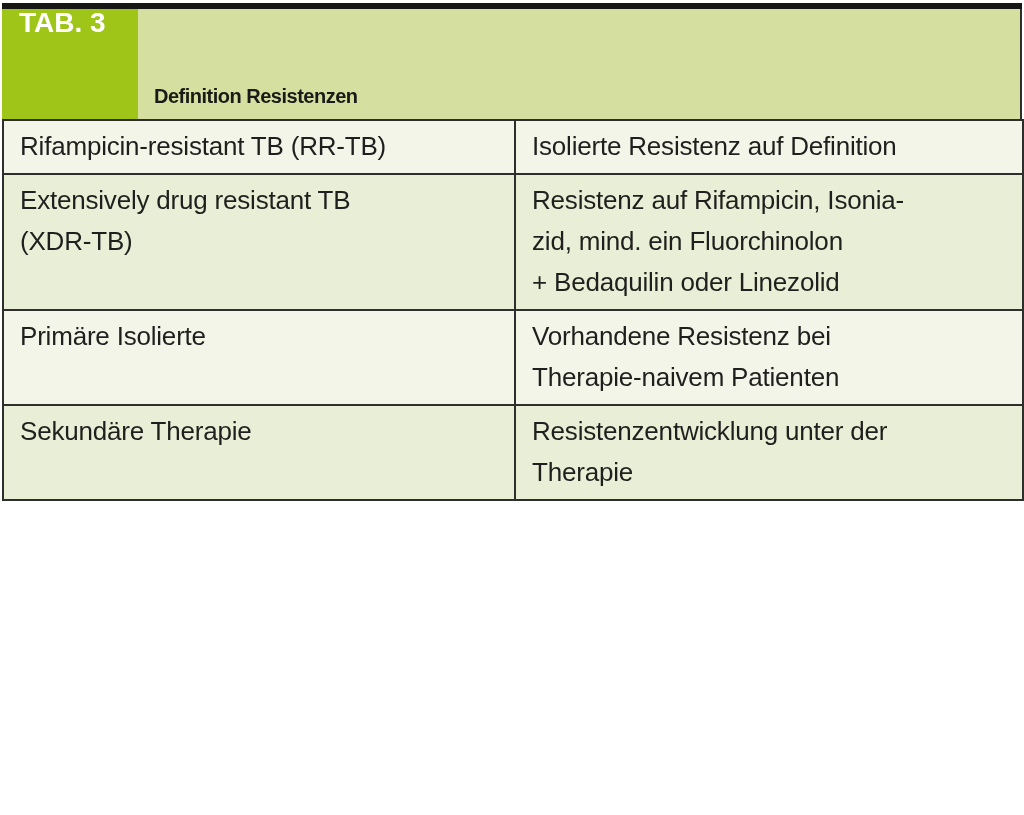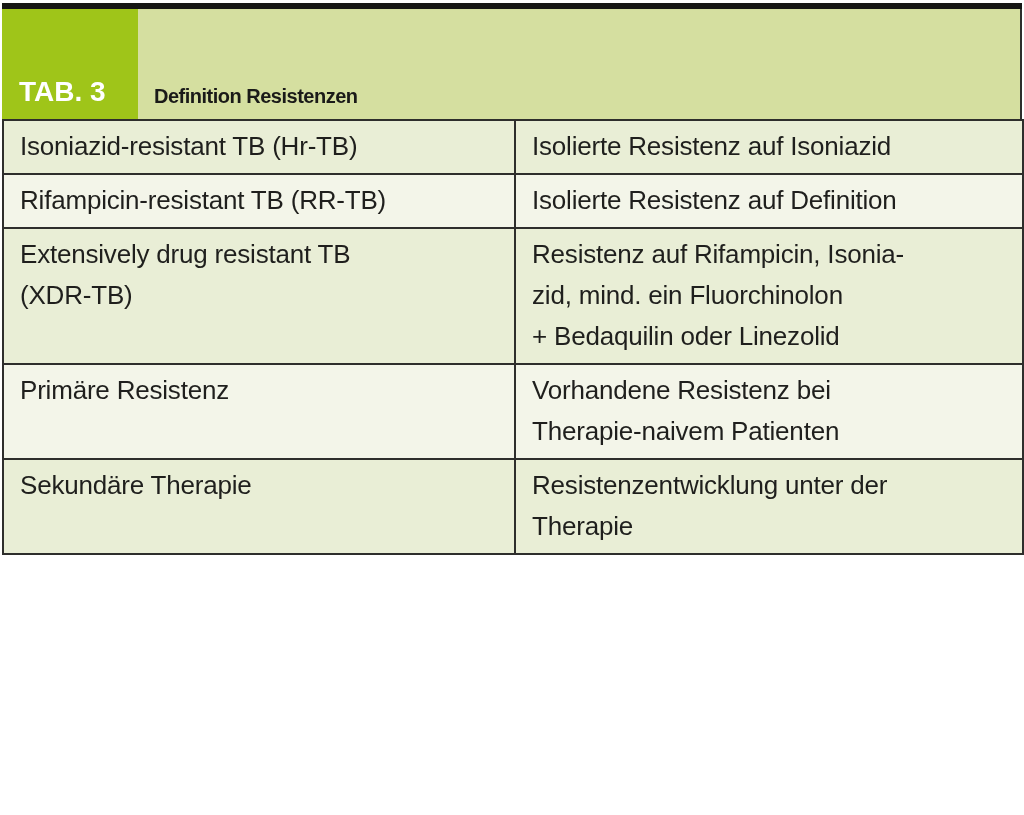--- a/index.html
+++ b/index.html
@@ -32,21 +32,21 @@
     box-sizing: border-box;
     display: flex;
     align-items: flex-end;
   }
   .tab-chip {
     width: 136px;
     height: 110px;
     background: var(--tab-bg, #9fc519);
     box-sizing: border-box;
     display: flex;
-    align-items: flex-end;
+    align-items: flex-start;
     padding: 0 0 13px 17px;
     flex: 0 0 136px;
   }
   .tab-chip span {
     color: var(--tab-fg, #ffffff);
     font-size: 28px;
     font-weight: bold;
     letter-spacing: 0px;
     line-height: 1;
   }
@@ -91,37 +91,33 @@
       </div>
       <div class="band-title">Definition Resistenzen</div>
     </div>
 
     <table class="def-table">
       <colgroup>
         <col style="width:512px">
         <col style="width:508px">
       </colgroup>
       <tbody>
-        <tr class="row-odd" style="height:53px">
-          <td>Isoniazid-resistant TB (Hr-TB)</td>
-          <td>Isolierte Resistenz auf Isoniazid</td>
-        </tr>
         <tr class="row-even" style="height:37px">
           <td>Rifampicin-resistant TB (RR-TB)</td>
           <td>Isolierte Resistenz auf Definition</td>
         </tr>
         <tr class="row-odd" style="height:123px">
           <td>Extensively drug resistant TB
 (XDR-TB)</td>
           <td>Resistenz auf Rifampicin, Isonia-
 zid, mind. ein Fluorchinolon
 + Bedaquilin oder Linezolid</td>
         </tr>
         <tr class="row-even" style="height:95px">
-          <td>Primäre Resistenz</td>
+          <td>Primäre Isolierte</td>
           <td>Vorhandene Resistenz bei
 Therapie-naivem Patienten</td>
         </tr>
         <tr class="row-odd" style="height:91px">
           <td>Sekundäre Therapie</td>
           <td>Resistenzentwicklung unter der
 Therapie</td>
         </tr>
       </tbody>
     </table>

